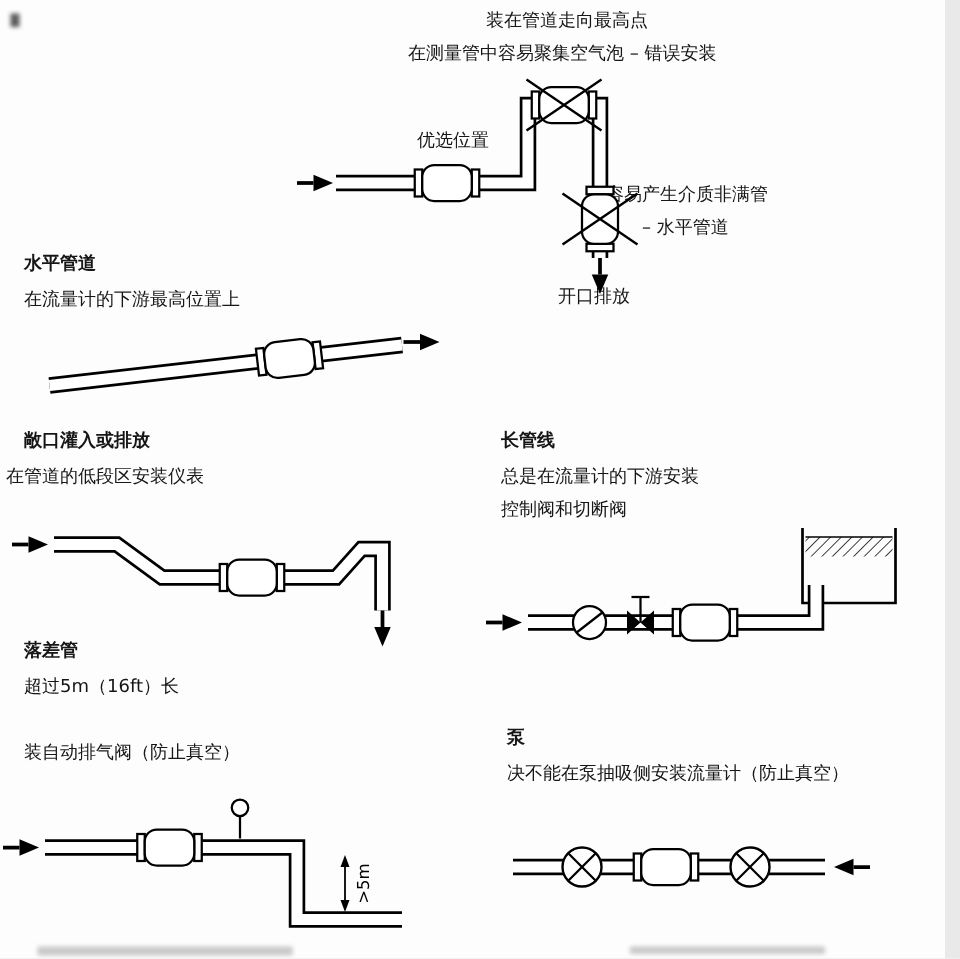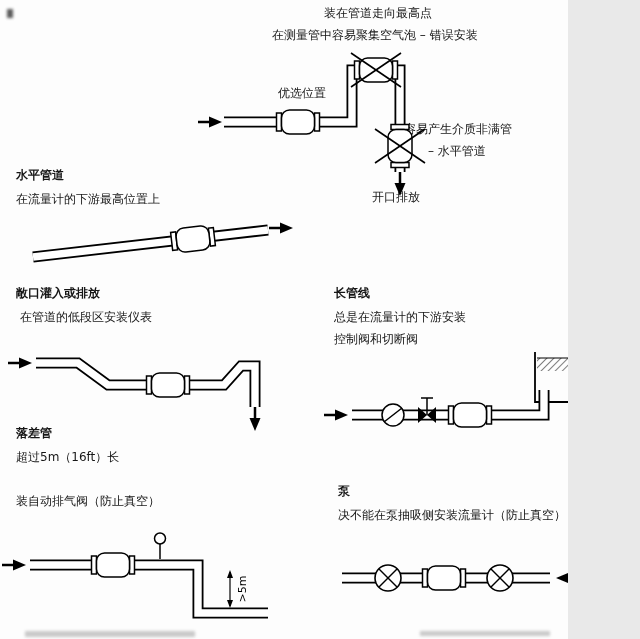--- a/index.html
+++ b/index.html
@@ -1,18 +1,18 @@
 <!DOCTYPE html>
 <html><head>
 <meta charset="utf-8">
 <style>
   html,body{margin:0;padding:0;background:#e9e9e9;}
   .stage{
     position:relative;
-    width:568px;height:639px;
+    width:630px;height:639px;
     background:#fdfdfd;
     overflow:hidden;
     font-family:"DejaVu Sans","Liberation Sans",sans-serif;
     color:#141414;
   }
   .t{position:absolute;font-size:12px;line-height:1.25;white-space:nowrap;color:#161616;}
   .h{font-weight:bold;font-size:12px;}
   svg{position:absolute;overflow:visible;}
   .po{fill:none;stroke:#000;stroke-width:11;stroke-miterlimit:8;}
   .pi{fill:none;stroke:#fff;stroke-width:7.4;stroke-miterlimit:8;}
@@ -67,21 +67,21 @@
   <div class="t" style="left:16px;top:192px;">在流量计的下游最高位置上</div>
 
   <svg style="left:25px;top:213px;" width="270" height="58" viewBox="0 0 270 58">
     <path class="po" d="M 8 44 L 243 17"></path>
     <path class="pi" d="M 8 44 L 243 17"></path>
     <use href="#fm" transform="translate(168,26) rotate(-6.6)"></use>
     <use href="#arr" transform="translate(268,15)"></use>
   </svg>
 
   <div class="t h" style="left:16px;top:286px;">敞口灌入或排放</div>
-  <div class="t" style="left:20px;top:310px;">在管道的低段区安装仪表</div>
+  <div class="t" style="left:4px;top:310px;">在管道的低段区安装仪表</div>
 
   <svg style="left:8px;top:333px;" width="275" height="100" viewBox="0 0 275 100">
     <path class="po" d="M 28 30 H 70 L 100 52 H 216 L 233 33 H 247 V 74"></path>
     <path class="pi" d="M 28 30 H 70 L 100 52 H 216 L 233 33 H 247 V 74"></path>
     <use href="#arr" transform="translate(24,30)"></use>
     <use href="#fm" transform="translate(160,52)"></use>
     <use href="#arr" transform="translate(247,98) rotate(90)"></use>
   </svg>
 
   <div class="t h" style="left:334px;top:286px;">长管线</div>

